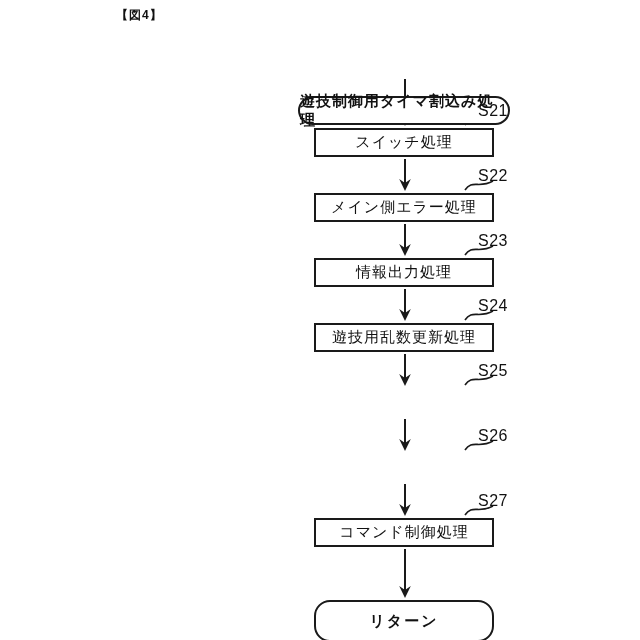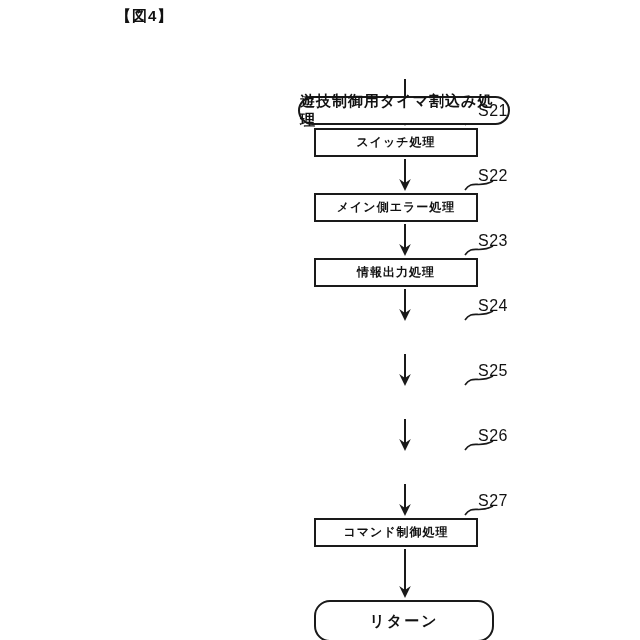--- a/index.html
+++ b/index.html
@@ -9,21 +9,21 @@
     height: 640px;
     background: #ffffff;
     font-family: "Liberation Sans", "DejaVu Sans", sans-serif;
     color: #111111;
     overflow: hidden;
   }
   .figure-label {
     position: absolute;
     left: 116px;
     top: 7px;
-    font-size: 15px;
+    font-size: 12px;
     font-weight: bold;
     letter-spacing: 1px;
   }
   .connectors {
     position: absolute;
     left: 0; top: 0;
     width: 640px; height: 640px;
     pointer-events: none;
   }
   .terminal {
@@ -37,29 +37,29 @@
     font-size: 15px;
     font-weight: 600;
     letter-spacing: 1px;
     background: #ffffff;
   }
   .terminal.start { left: 298px; top: 49px; width: 212px; height: 29px; margin-top: 47px; }
   .terminal.end   { left: 314px; top: 600px; width: 180px; height: 42px; letter-spacing: 2px; }
   .process-box {
     position: absolute;
     left: 314px;
-    width: 164px;
+    width: 180px;
     height: 29px;
     box-sizing: border-box;
     border: 2px solid #1a1a1a;
     display: flex;
     align-items: center;
     justify-content: center;
-    font-size: 12px;
-    font-weight: 700;
+    font-size: 15px;
+    font-weight: 400;
     letter-spacing: 1px;
     background: #ffffff;
   }
   .step-id {
     position: absolute;
     left: 478px;
     font-size: 16px;
     letter-spacing: 0.5px;
   }
 </style>
@@ -126,20 +126,23 @@
   <div class="process-box" style="top:193px">
     <span>メイン側エラー処理</span>
   </div>
   <div class="step-id" style="top:167px">S22</div>
 
   <div class="process-box" style="top:258px">
     <span>情報出力処理</span>
   </div>
   <div class="step-id" style="top:232px">S23</div>
 
+  <div class="process-box" style="top:323px">
+    <span>遊技用乱数更新処理</span>
+  </div>
   <div class="step-id" style="top:297px">S24</div>
 
   <div class="step-id" style="top:362px">S25</div>
 
   <div class="step-id" style="top:427px">S26</div>
 
   <div class="process-box" style="top:518px">
     <span>コマンド制御処理</span>
   </div>
   <div class="step-id" style="top:492px">S27</div>

